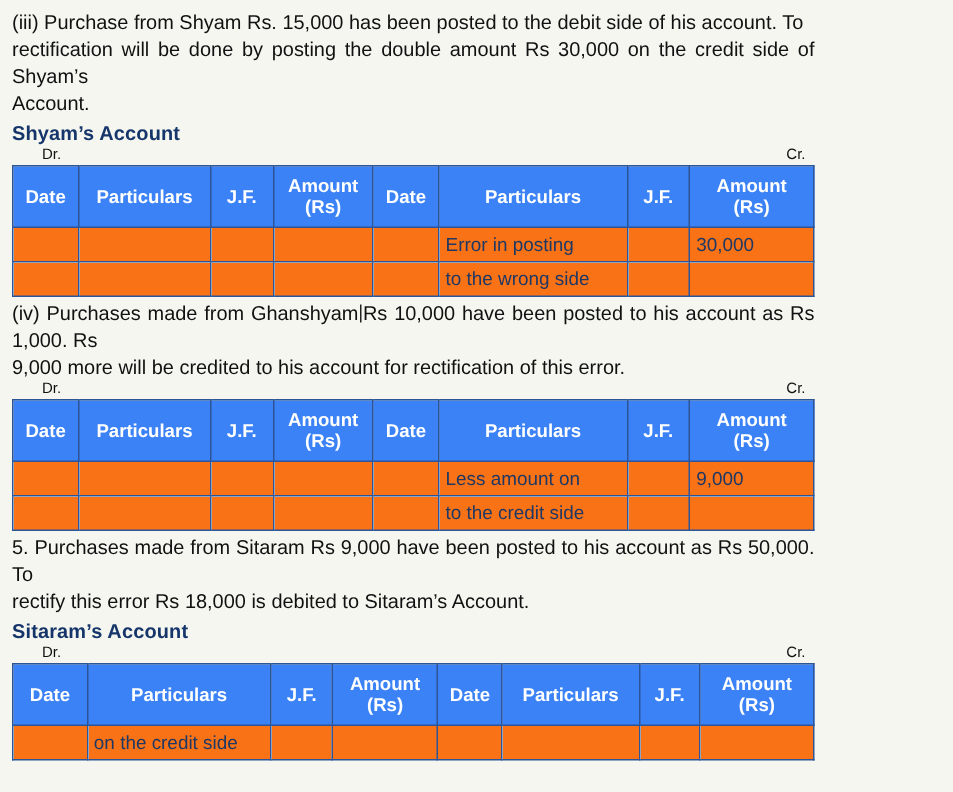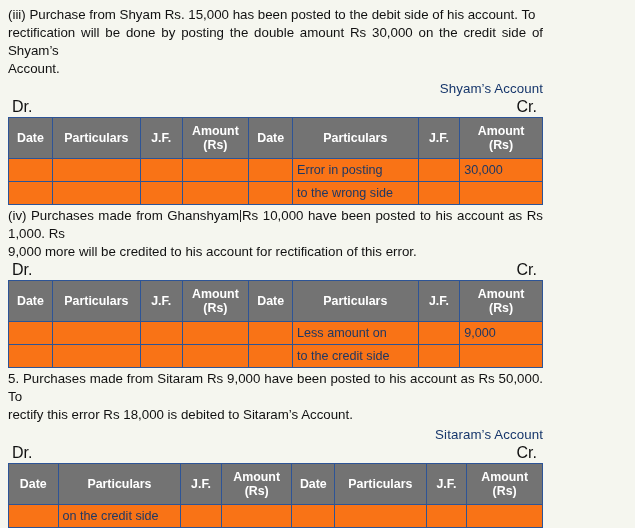--- a/index.html
+++ b/index.html
@@ -22,42 +22,43 @@
     padding: 6px 8px 0 8px;
   }
   .para {
     font-size: 13.3px;
     line-height: 18px;
     text-align: justify;
     color: #111;
     margin: 0;
   }
   .acct-title {
-    text-align: right;
-    font-weight: normal;
+    text-align: left;
+    font-weight: bold;
     font-size: 13.3px;
     color: #16366b;
     margin: 3px 0 2px 0;
     letter-spacing: 0.1px;
   }
   .drcr {
     display: flex;
     justify-content: space-between;
-    font-size: 16px;
+    font-size: 10px;
     color: #111;
     padding: 0 6px 1px 4px;
+    margin-left: 16px;
   }
   table.ledger {
     border-collapse: collapse;
     width: 100%;
     table-layout: fixed;
     font-size: 12.4px;
   }
   table.ledger th {
-    background: #737373;
+    background: #3b82f6;
     color: #ffffff;
     font-weight: bold;
     border: 1px solid #2d5496;
     text-align: center;
     padding: 3px 2px;
     line-height: 14px;
     height: 34px;
     vertical-align: middle;
     margin-left: 44px;
   }

